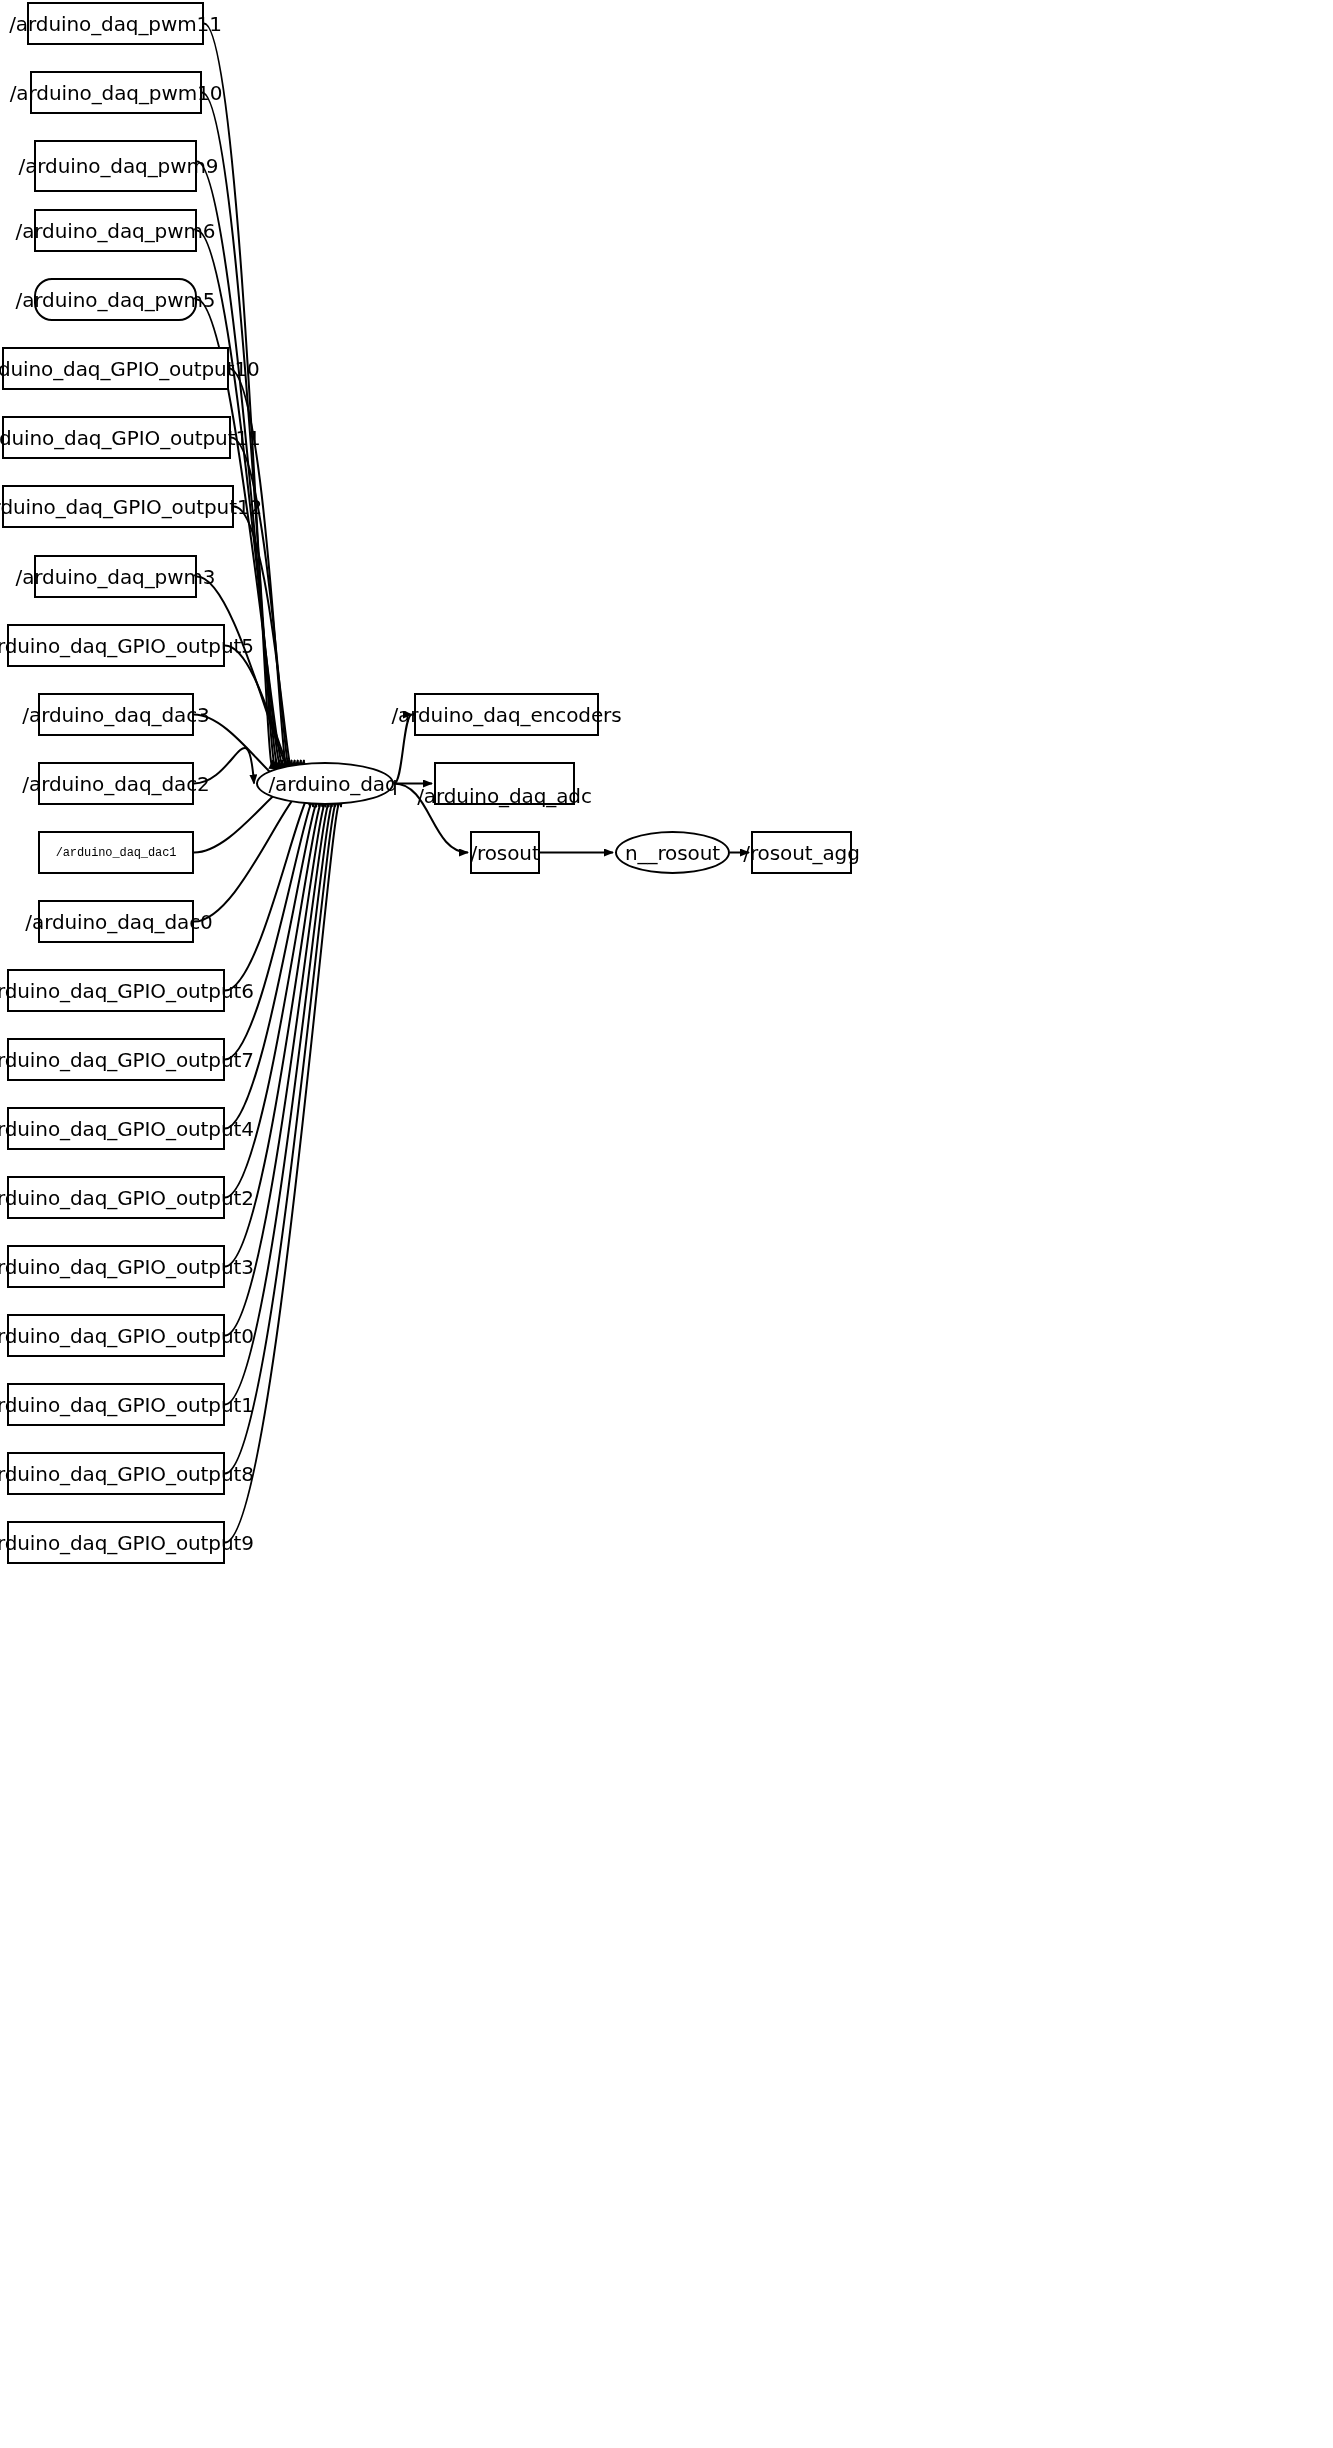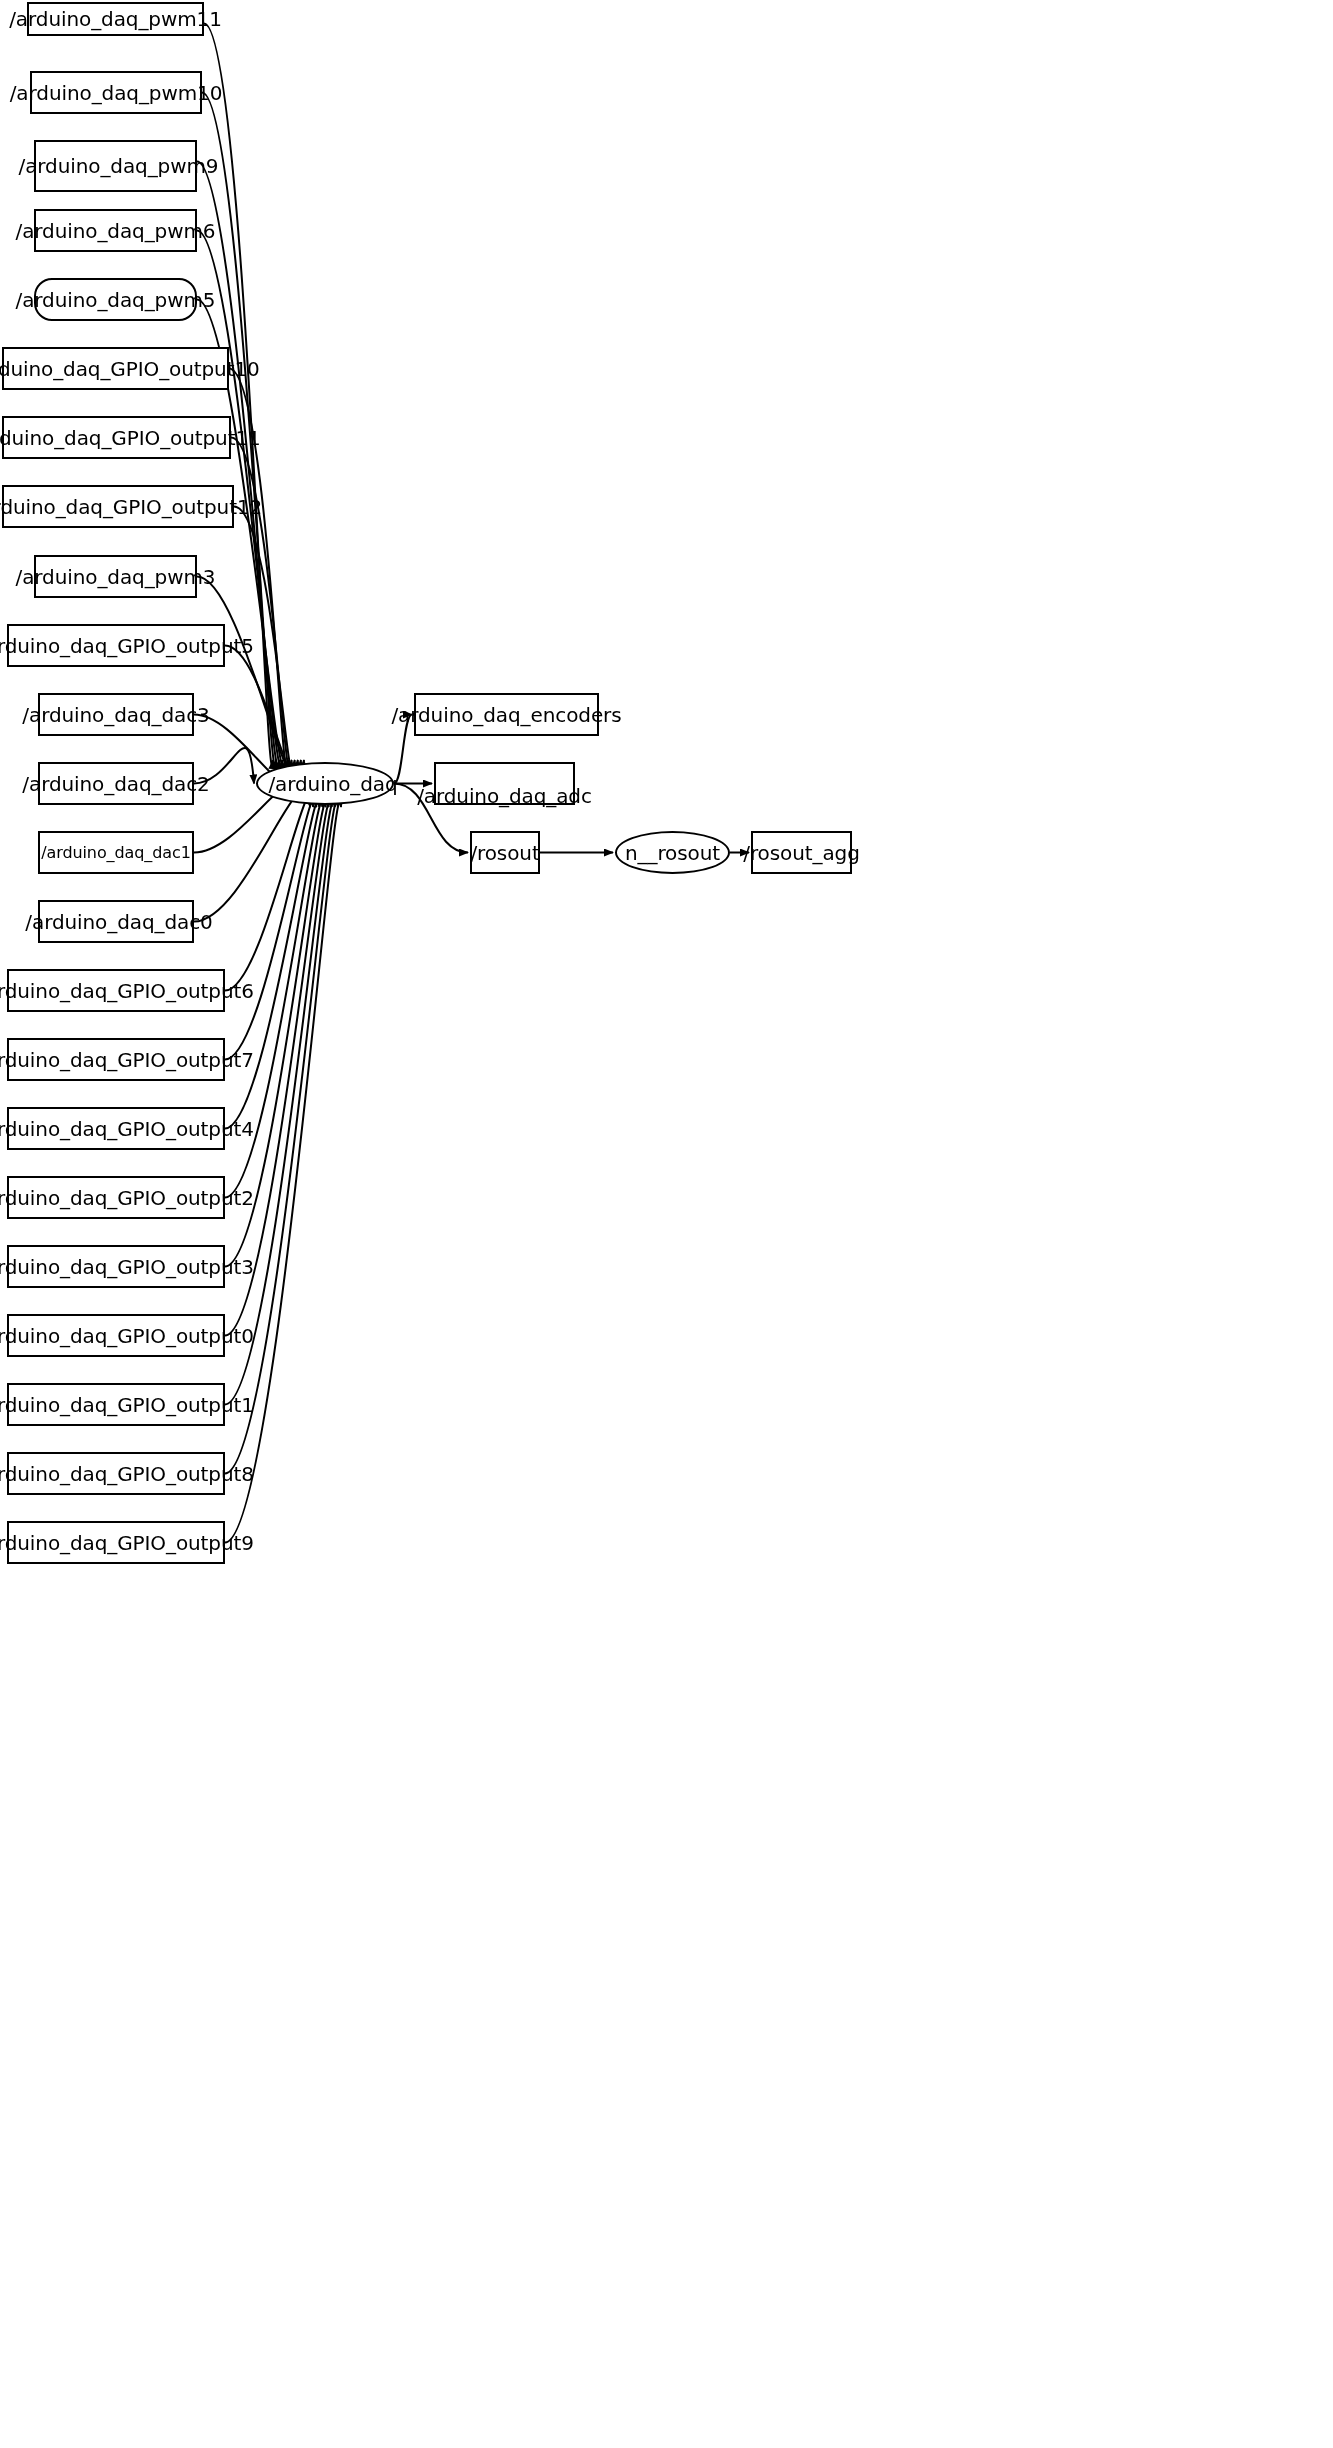--- a/index.html
+++ b/index.html
@@ -67,21 +67,21 @@
         <path d="M225,1473.5 C275.8090909090909,1473.5 331.9090909090909,727 337.9090909090909,807" marker-end="url(#arrow)"></path>
         <path d="M225,1542.5 C277.2,1542.5 335,727 341,807" marker-end="url(#arrow)"></path>
         <path d="M394,783.5 C403,783.5 403,714.5 412,714.5" marker-end="url(#arrow)"></path>
         <path d="M394,783.5 L432,783.5" marker-end="url(#arrow)"></path>
         <path d="M394,783.5 C431,783.5 431,852.5 468,852.5" marker-end="url(#arrow)"></path>
         <path d="M540,852.5 L613,852.5" marker-end="url(#arrow)"></path>
         <path d="M730,852.5 L749,852.5" marker-end="url(#arrow)"></path>
       </g>
   </svg>
   <div id="nodes-layer">
-      <div class="node box" style="left: 27px; top: 2px; width: 177px; height: 34px; text-align: right;">
+      <div class="node box" style="left: 27px; top: 2px; width: 177px; height: 43px; text-align: right;">
         <span style="font-size: 20px;">/arduino_daq_pwm11</span>
       </div>
       <div class="node box" style="left: 30px; top: 71px; width: 172px; height: 43px;">
         <span style="font-size: 20px;">/arduino_daq_pwm10</span>
       </div>
       <div class="node box" style="left: 34px; top: 140px; width: 163px; height: 52px; padding-left: 6px;">
         <span style="font-size: 20px;">/arduino_daq_pwm9</span>
       </div>
       <div class="node box" style="left: 34px; top: 209px; width: 163px; height: 43px;">
         <span style="font-size: 20px;">/arduino_daq_pwm6</span>
@@ -104,21 +104,21 @@
       <div class="node box" style="left: 7px; top: 624px; width: 218px; height: 43px;">
         <span style="font-size: 20px;">/arduino_daq_GPIO_output5</span>
       </div>
       <div class="node box" style="left: 38px; top: 693px; width: 156px; height: 43px;">
         <span style="font-size: 20px;">/arduino_daq_dac3</span>
       </div>
       <div class="node box" style="left: 38px; top: 762px; width: 156px; height: 43px;">
         <span style="font-size: 20px;">/arduino_daq_dac2</span>
       </div>
       <div class="node box" style="left: 38px; top: 831px; width: 156px; height: 43px;">
-        <span style="font-size: 16px;">/arduino_daq_dac1</span>
+        <span style="font-size: 12px; font-family: Liberation Mono, monospace;">/arduino_daq_dac1</span>
       </div>
       <div class="node box" style="left: 38px; top: 900px; width: 156px; height: 43px; padding-left: 6px;">
         <span style="font-size: 20px;">/arduino_daq_dac0</span>
       </div>
       <div class="node box" style="left: 7px; top: 969px; width: 218px; height: 43px;">
         <span style="font-size: 20px;">/arduino_daq_GPIO_output6</span>
       </div>
       <div class="node box" style="left: 7px; top: 1038px; width: 218px; height: 43px;">
         <span style="font-size: 20px;">/arduino_daq_GPIO_output7</span>
       </div>

